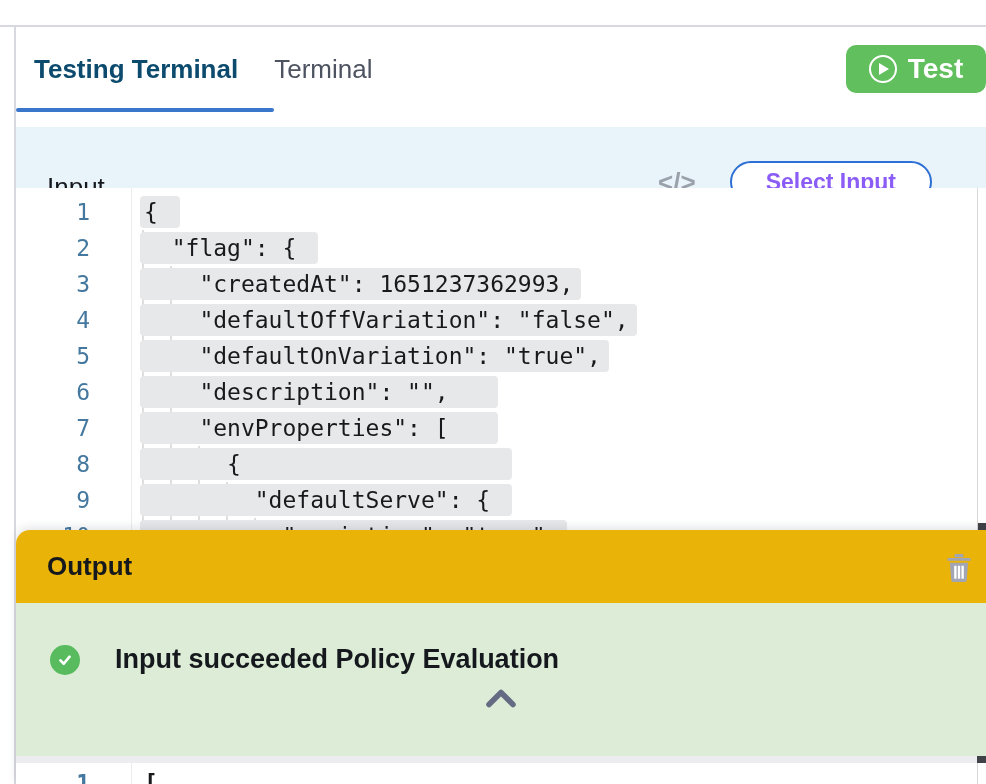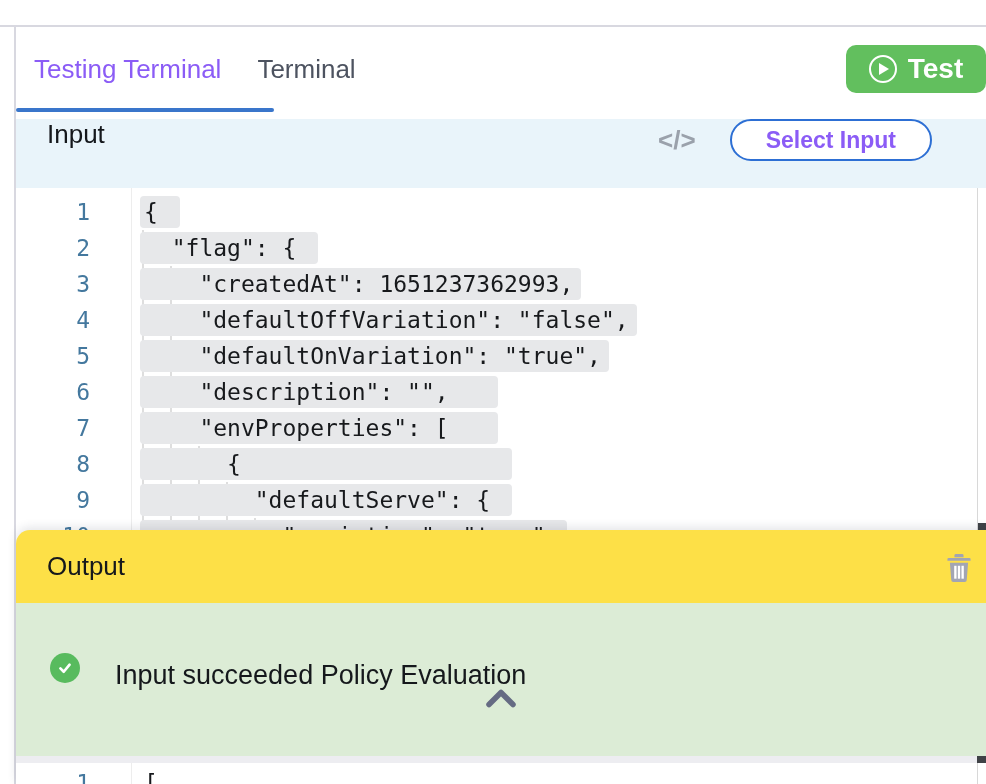--- a/index.html
+++ b/index.html
@@ -7,36 +7,36 @@
     width:986px;height:784px;position:relative;overflow:hidden;
     background:#ffffff;font-family:"Liberation Sans",sans-serif;color:#17191c;
   }
   .top-border{position:absolute;top:25px;left:0;width:986px;height:2px;background:#d8d8e0;}
   .left-border{position:absolute;top:27px;left:14px;bottom:0;width:2px;background:#d8d8e0;}
   .app{position:absolute;left:16px;top:27px;right:0;bottom:0;}
 
   
   .tabbar{position:relative;height:85px;display:flex;align-items:center;}
   .tab{font-size:26px;padding:0 18px;color:#4d5360;cursor:pointer;}
-  .tab.active{font-weight:400;color:#8b5cf6;}
+  .tab.active{font-weight:700;color:#0c4a6e;}
   .tab-underline{position:absolute;bottom:0;left:0;width:258px;height:4px;background:#3a76cb;border-radius:2px;}
   .test-btn{
     position:absolute;right:0;top:18px;height:48px;width:140px;
     background:#62bf5e;border:none;border-radius:10px;color:#fff;
     display:flex;align-items:center;justify-content:center;gap:11px;
     font-family:"Liberation Sans",sans-serif;font-size:28px;font-weight:700;cursor:pointer;
   }
   .play-icon{width:28px;height:28px;border:2.5px solid #fff;border-radius:50%;
     display:flex;align-items:center;justify-content:center;flex:none;box-sizing:border-box;}
   .play-icon::after{content:"";border-left:10px solid #fff;border-top:6px solid transparent;
     border-bottom:6px solid transparent;margin-left:3px;}
 
   
-  .input-header{position:absolute;top:92px;left:0;right:0;height:76px;background:#e9f4fa;
-    display:flex;align-items:flex-start;padding-left:31px;box-sizing:border-box;}
+  .input-header{position:absolute;top:100px;left:0;right:0;height:76px;background:#e9f4fa;
+    display:flex;align-items:flex-end;padding-left:31px;box-sizing:border-box;}
   .panel-title{font-size:26px;color:#15181c;}
   .input-actions{margin-left:auto;display:flex;align-items:center;gap:34px;padding-right:54px;}
   .code-icon{color:#9aa1ab;font-size:26px;font-weight:600;cursor:pointer;letter-spacing:0px;}
   .select-input-btn{height:42px;padding:0 34px;border:2px solid #2d6fd4;border-radius:22px;
     background:#fff;color:#8b5cf6;font-family:"Liberation Sans",sans-serif;
     font-size:23px;font-weight:700;cursor:pointer;}
 
   
   .editor{position:absolute;top:161px;left:0;right:0;bottom:0;background:#fff;overflow:hidden;
     font-family:"DejaVu Sans Mono",monospace;font-size:23px;}
@@ -50,30 +50,30 @@
   .guide{position:absolute;width:2px;background:#dedede;z-index:1;}
   .g1{left:126px;top:42px;bottom:0;}
   .g2{left:154px;top:78px;bottom:0;}
   .g3{left:182px;top:258px;bottom:0;}
   .g4{left:210px;top:294px;bottom:0;}
   .g5{left:238px;top:330px;bottom:0;}
   .vtrack{position:absolute;right:0;top:0;bottom:0;width:8px;background:#fff;border-left:1px solid #d8d8d8;z-index:3;}
   .vthumb{position:absolute;right:0;top:335px;width:8px;height:9px;background:#3f4246;}
 
   
-  .output{position:absolute;top:503px;left:0;right:0;bottom:0;background:#fde047;
-    border-radius:14px 0 0 0;box-shadow:0 -3px 10px rgba(45,50,70,0.12);z-index:5;}
+  .output{position:absolute;top:503px;left:0;right:0;bottom:0;background:#eab308;
+    border-radius:14px 0 0 0;box-shadow:0 -3px 10px rgba(45,50,70,0.12);z-index:5;font-weight:bold;}
   .output-header{height:73px;display:flex;align-items:center;padding:0 12px 0 31px;}
   .trash-btn{margin-left:auto;background:none;border:none;padding:0;cursor:pointer;color:#a2a5b3;
     display:flex;align-items:center;}
   .banner{height:153px;background:#dcecd6;position:relative;}
   .banner-row{position:absolute;top:41px;left:34px;display:flex;align-items:center;gap:35px;}
   .check-icon{width:30px;height:30px;border-radius:50%;background:#58bb5e;flex:none;
     display:flex;align-items:center;justify-content:center;}
-  .banner-text{font-size:27px;color:#15181c;margin-top:16px;}
+  .banner-text{font-size:27px;color:#15181c;}
   .chevron-btn{position:absolute;left:50%;transform:translateX(-50%);top:84px;
     background:none;border:none;padding:0;cursor:pointer;color:#656b83;display:flex;}
   .scroll-strip{height:7px;background:#ededf1;position:relative;}
   .strip-thumb{position:absolute;right:0;top:0;width:9px;height:7px;background:#3f4246;}
   .output-code{position:relative;height:21px;background:#fff;overflow:hidden;
     font-family:"DejaVu Sans Mono",monospace;font-size:23px;}
   .output-code .lines{padding-top:2px;}
   .vtrack2{position:absolute;right:0;top:0;bottom:0;width:8px;background:#fff;border-left:1px solid #d8d8d8;}
 </style>
 </head>

